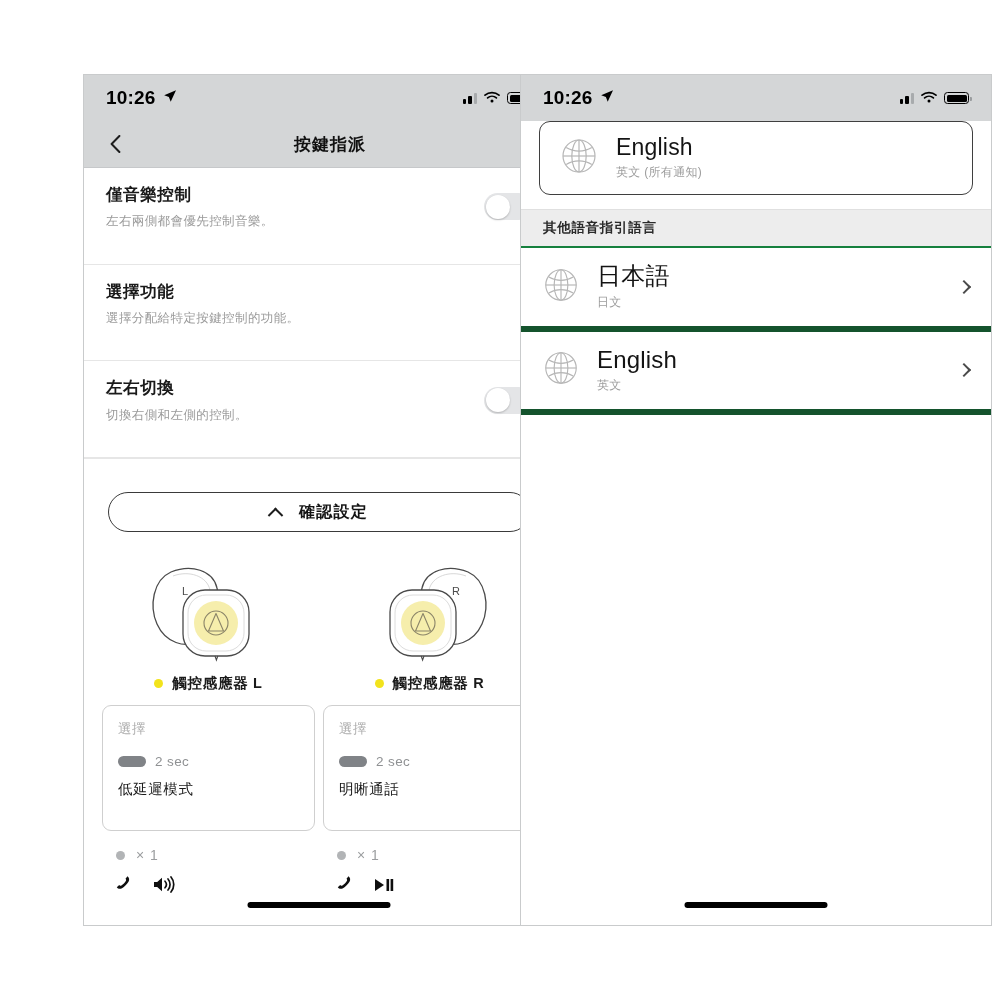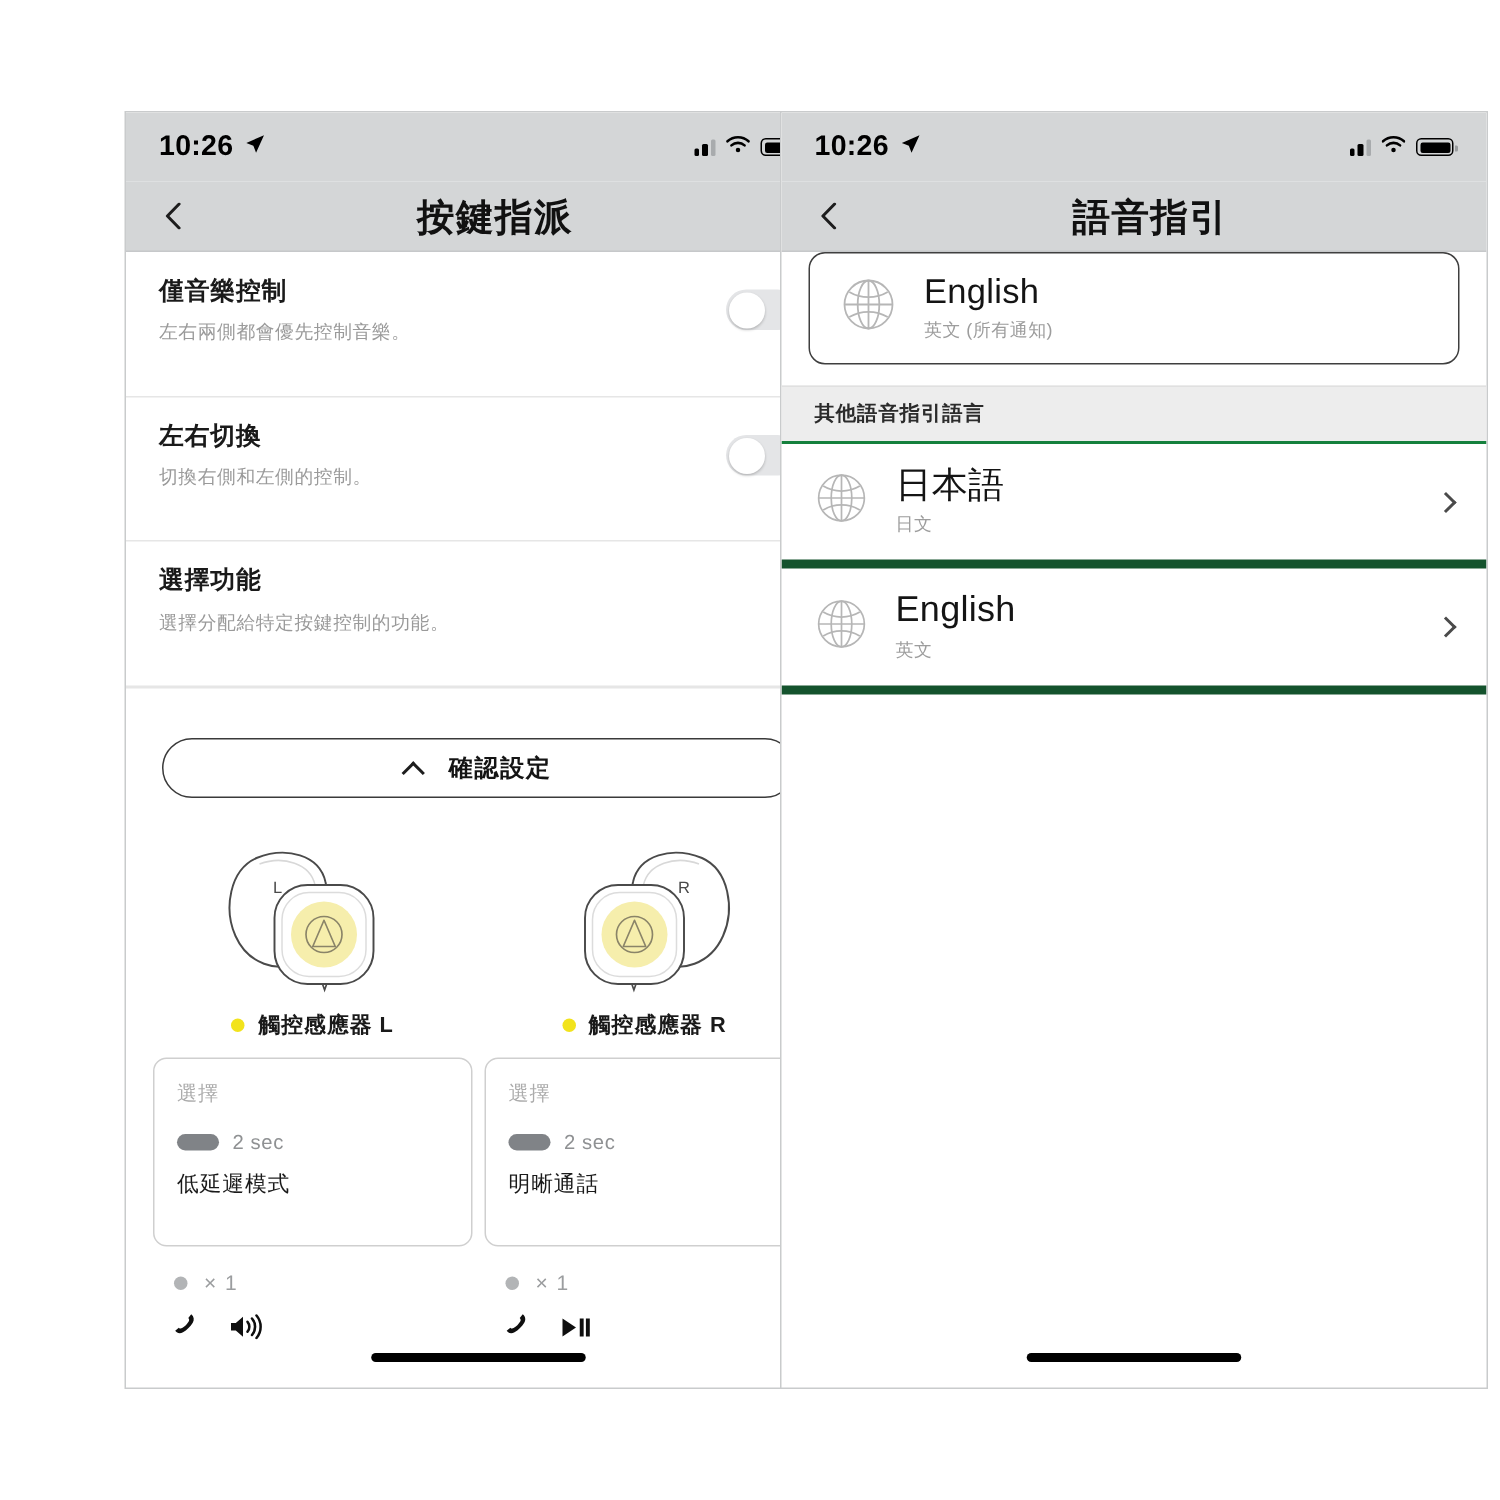--- a/index.html
+++ b/index.html
@@ -58,21 +58,21 @@
     height: 47px; background: #d4d6d7;
     display: flex; align-items: center; position: relative;
     border-bottom: 1px solid #c6c8ca;
   }
   .nav-back {
     position: absolute; left: 18px; top: 0; bottom: 0;
     display: flex; align-items: center; padding: 0 8px;
   }
   .nav-title {
     width: 100%; text-align: center;
-    font-size: 25px; font-weight: bold; color: #111;
+    font-size: 17px; font-weight: bold; color: #111;
     letter-spacing: 1px;
     margin-left: 22px;
   }
 
   
   .sheet { background: #fff; }
   .row {
     display: flex; align-items: center;
     padding: 16px 22px 34px 22px;
     border-bottom: 1px solid #e6e6e6;
@@ -241,34 +241,34 @@
             <div class="row-title">僅音樂控制</div>
             <div class="row-sub">左右兩側都會優先控制音樂。</div>
           </div>
           <div class="toggle">
               <span class="knob"></span>
             </div>
         </div>
 
         <div class="row">
           <div class="row-texts">
+            <div class="row-title">選擇功能</div>
+            <div class="row-sub">選擇分配給特定按鍵控制的功能。</div>
+          </div>
+          <span class="chev"></span>
+        </div>
+
+        <div class="row">
+          <div class="row-texts">
             <div class="row-title">左右切換</div>
             <div class="row-sub">切換右側和左側的控制。</div>
           </div>
           <div class="toggle">
               <span class="knob"></span>
             </div>
-        </div>
-
-        <div class="row">
-          <div class="row-texts">
-            <div class="row-title">選擇功能</div>
-            <div class="row-sub">選擇分配給特定按鍵控制的功能。</div>
-          </div>
-          <span class="chev"></span>
         </div>
 
         <div class="gap-divider"></div>
       </div>
 
       <div class="confirm-wrap">
         <div class="confirm-btn">
           <span class="caret-up"></span>
           <span class="confirm-label">確認設定</span>
         </div>
@@ -416,28 +416,20 @@
             <path d="M3.6 6.9a6.7 6.7 0 0 1 8.8 0" stroke="#000" stroke-width="1.7" fill="none" stroke-linecap="round"></path>
             <circle cx="8" cy="10" r="1.5" fill="#000"></circle>
           </svg>
         </span>
         <span class="batt">
             <span></span>
           </span>
       </span>
     </div>
 
-    <div class="navbar">
-      <span class="nav-back">
-        <svg width="11" height="18" viewBox="0 0 11 18">
-          <path d="M9.4 1 1.6 9l7.8 8" stroke="#1d1d1d" stroke-width="2" fill="none" stroke-linecap="round" stroke-linejoin="round"></path>
-        </svg>
-      </span>
-      <span class="nav-title">語音指引</span>
-    </div>
 
 
     <div class="lang-card-wrap">
       <div class="lang-card">
         <span>
           <svg width="42" height="42" viewBox="0 0 42 42">
             <circle cx="21" cy="21" r="16" fill="none" stroke="#b6b6b6" stroke-width="1.2"></circle>
             <ellipse cx="21" cy="21" rx="7.2" ry="16" fill="none" stroke="#b6b6b6" stroke-width="1.2"></ellipse>
             <line x1="21" y1="5" x2="21" y2="37" stroke="#b6b6b6" stroke-width="1.2"></line>
             <line x1="5" y1="21" x2="37" y2="21" stroke="#b6b6b6" stroke-width="1.2"></line>

